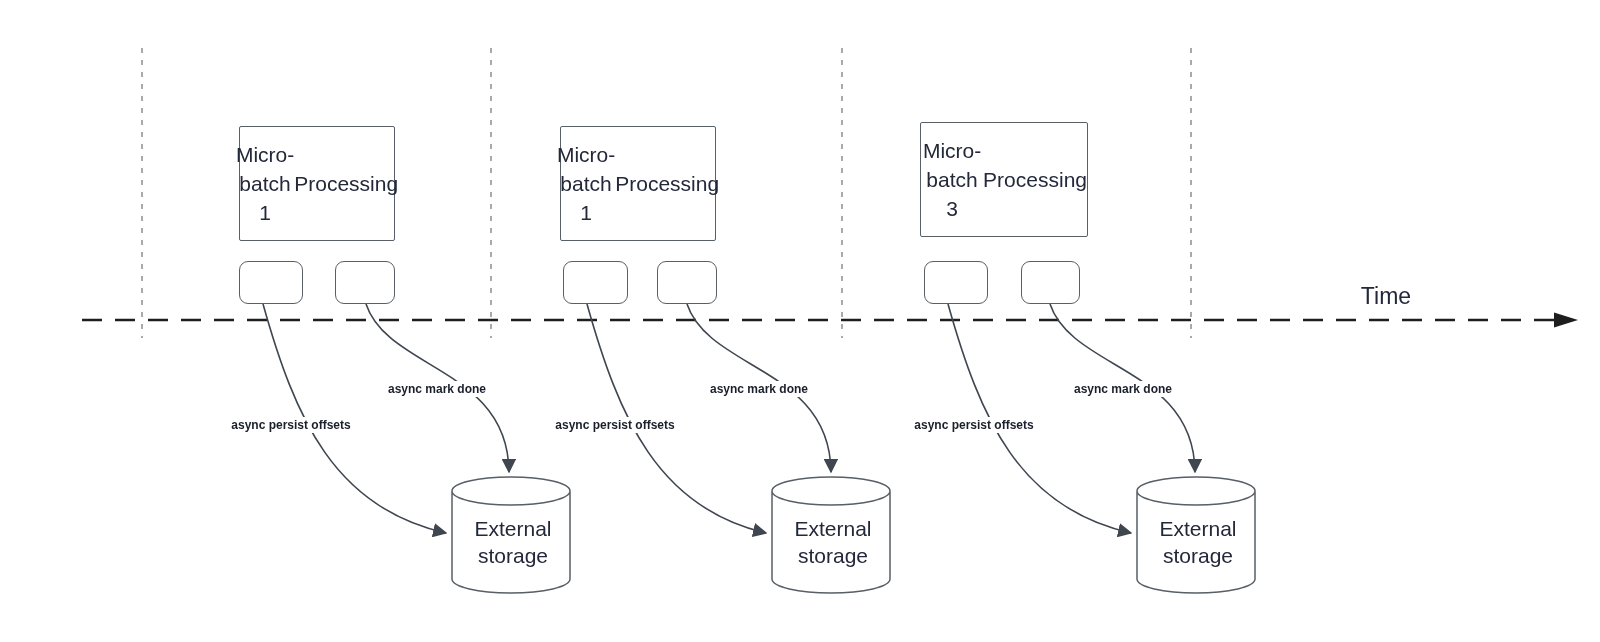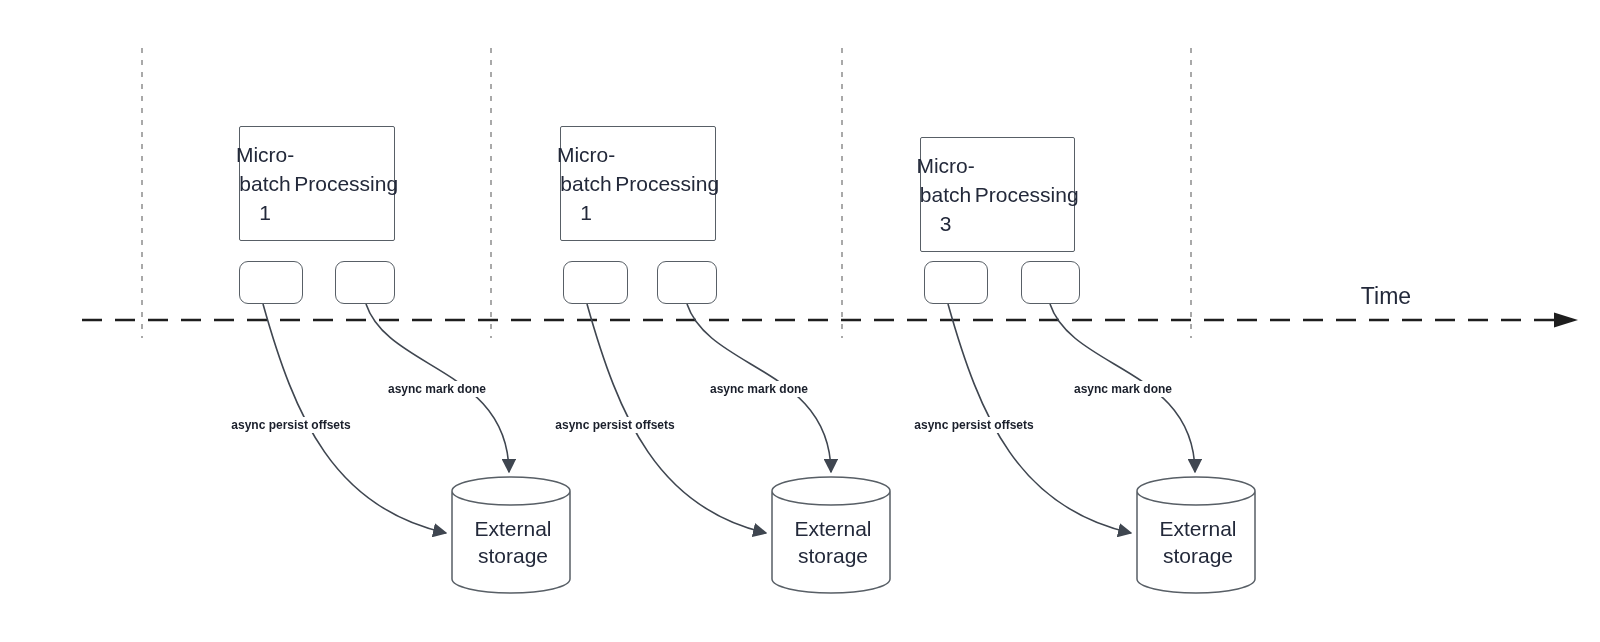--- a/index.html
+++ b/index.html
@@ -140,21 +140,21 @@
   </div>
   <div class="task-box" style="left:563px; top:261px; width:65px;"></div>
   <div class="task-box" style="left:657px; top:261px; width:60px;"></div>
   <div class="edge-label" style="left:615px; top:425px;">async persist offsets</div>
   <div class="edge-label" style="left:759px; top:389px;">async mark done</div>
   <div class="storage-label" style="left:772px; top:515px;">
     <span>External</span>
     <span>storage</span>
   </div>
 
-  <div class="proc-box" style="left:920px; top:137px; width:155px;">
+  <div class="proc-box" style="left:920px; top:122px; width:168px;">
     <span>Micro-batch 3</span>
     <span>Processing</span>
   </div>
   <div class="task-box" style="left:924px; top:261px; width:64px;"></div>
   <div class="task-box" style="left:1021px; top:261px; width:59px;"></div>
   <div class="edge-label" style="left:974px; top:425px;">async persist offsets</div>
   <div class="edge-label" style="left:1123px; top:389px;">async mark done</div>
   <div class="storage-label" style="left:1137px; top:515px;">
     <span>External</span>
     <span>storage</span>

